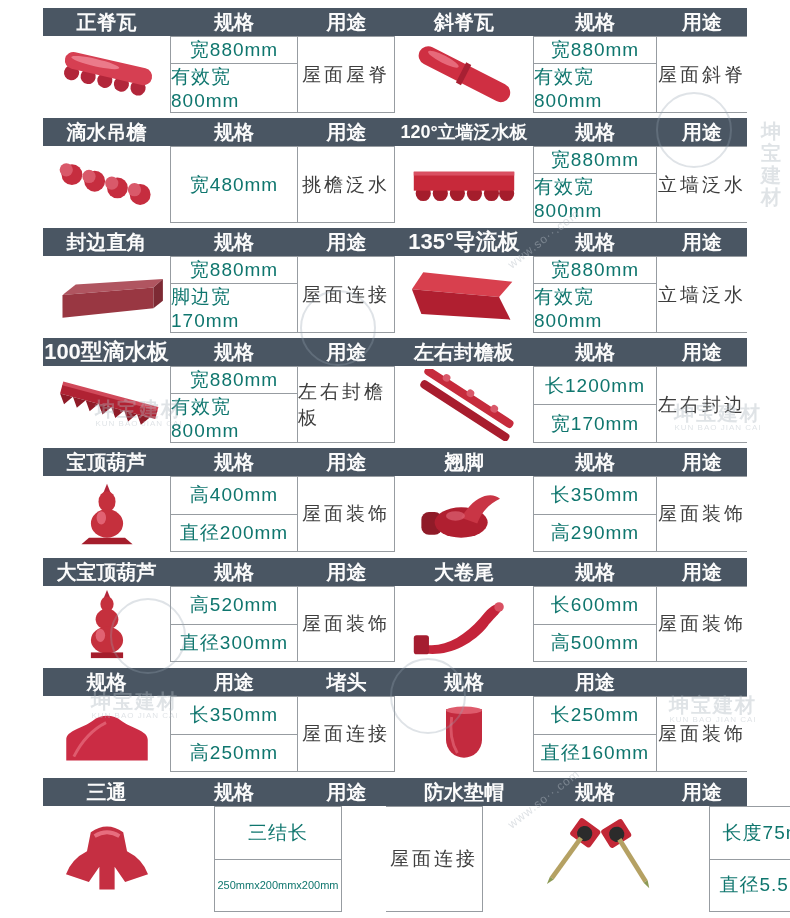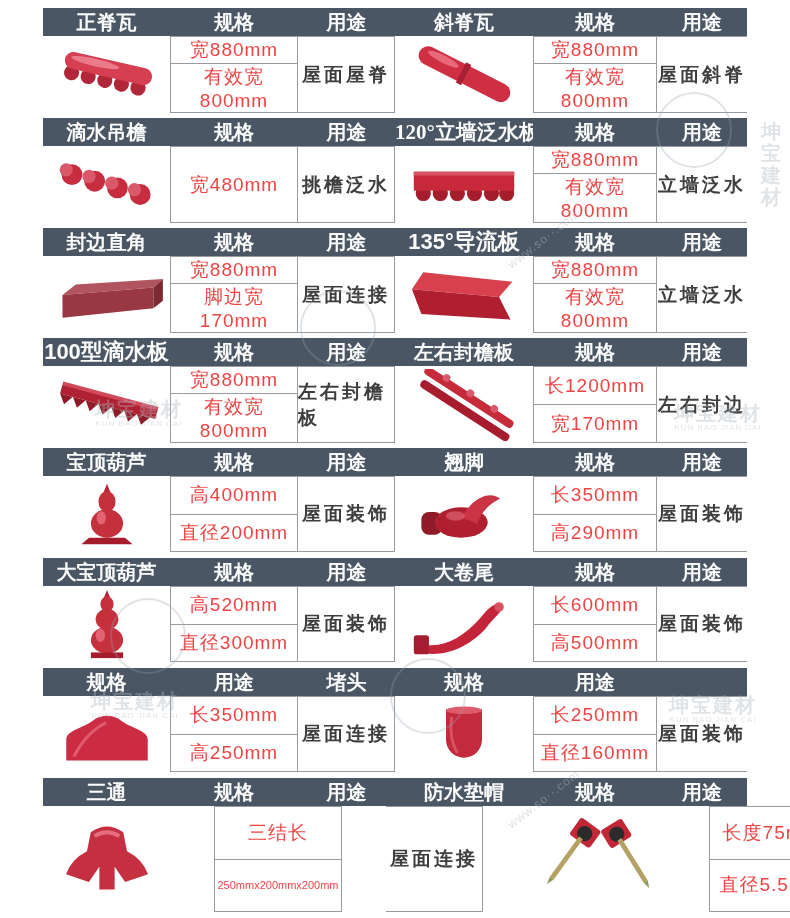--- a/index.html
+++ b/index.html
@@ -5,34 +5,34 @@
   html,body{margin:0;padding:0;background:#fff;}
   .page{position:relative;width:790px;height:918px;background:#fff;overflow:hidden;
         box-sizing:border-box;padding-top:8px;
         font-family:"Liberation Sans","DejaVu Sans",sans-serif;}
   .t-row{margin-bottom:6px;}
   .band{display:grid;grid-template-columns:127px 128px 97px 138px 124px 90px;
         width:704px;margin-left:43px;height:28px;background:#4a5663;
         align-items:center;text-align:center;color:#fbfbfb;font-weight:700;}
   .band .bc{font-size:20px;white-space:nowrap;overflow:hidden;}
   .band .sz17{font-size:22px;}
-  .band .sz15{font-size:21px;font-family:Liberation Serif, serif;}
+  .band .sz15{font-size:18px;}
   .content{display:grid;grid-template-columns:127px 128px 97px 138px 124px 90px;
         width:704px;margin-left:43px;height:76px;}
   .t-row.tall .content{height:106px;gap:44px;}
   .imgc{display:flex;align-items:center;justify-content:center;overflow:hidden;}
   .imgc svg{width:124px;height:72px;}
   .t-row.tall .imgc svg{width:124px;height:100px;}
   .cellS{border:1px solid #979ca1;display:flex;flex-direction:column;background:#fff;}
   .cellS .line{flex:1;display:flex;align-items:center;justify-content:center;
-        border-bottom:1px solid #979ca1;font-size:19px;color:#ef4444;letter-spacing:1px;text-align:center;}
+        border-bottom:1px solid #979ca1;font-size:19px;color:#0f766e;letter-spacing:1px;}
   .cellS .line:last-child{border-bottom:none;}
   .cellS .line.small{font-size:11px;letter-spacing:0;}
   .cellU{border:1px solid #979ca1;border-left:none;display:flex;align-items:center;
-        justify-content:center;font-size:19px;color:#3e3e3e;letter-spacing:3px;background:#fff;font-weight:bold;}
+        justify-content:center;font-size:19px;color:#3e3e3e;letter-spacing:3px;background:#fff;}
   .cellU.open{border-right:none;}
   
   .wm{position:absolute;pointer-events:none;color:#aeb8c0;opacity:.38;text-align:center;line-height:1.1;}
   .wm .cn{font-size:20px;font-weight:700;letter-spacing:2px;}
   .wm .en{font-size:8px;letter-spacing:1px;}
   .wmc{position:absolute;pointer-events:none;border:2px solid rgba(150,162,174,.30);
        border-radius:50%;width:72px;height:72px;}
   .wmu{position:absolute;pointer-events:none;color:#b6bec6;opacity:.45;font-size:12px;
        transform:rotate(-38deg);letter-spacing:1px;}
 </style>

